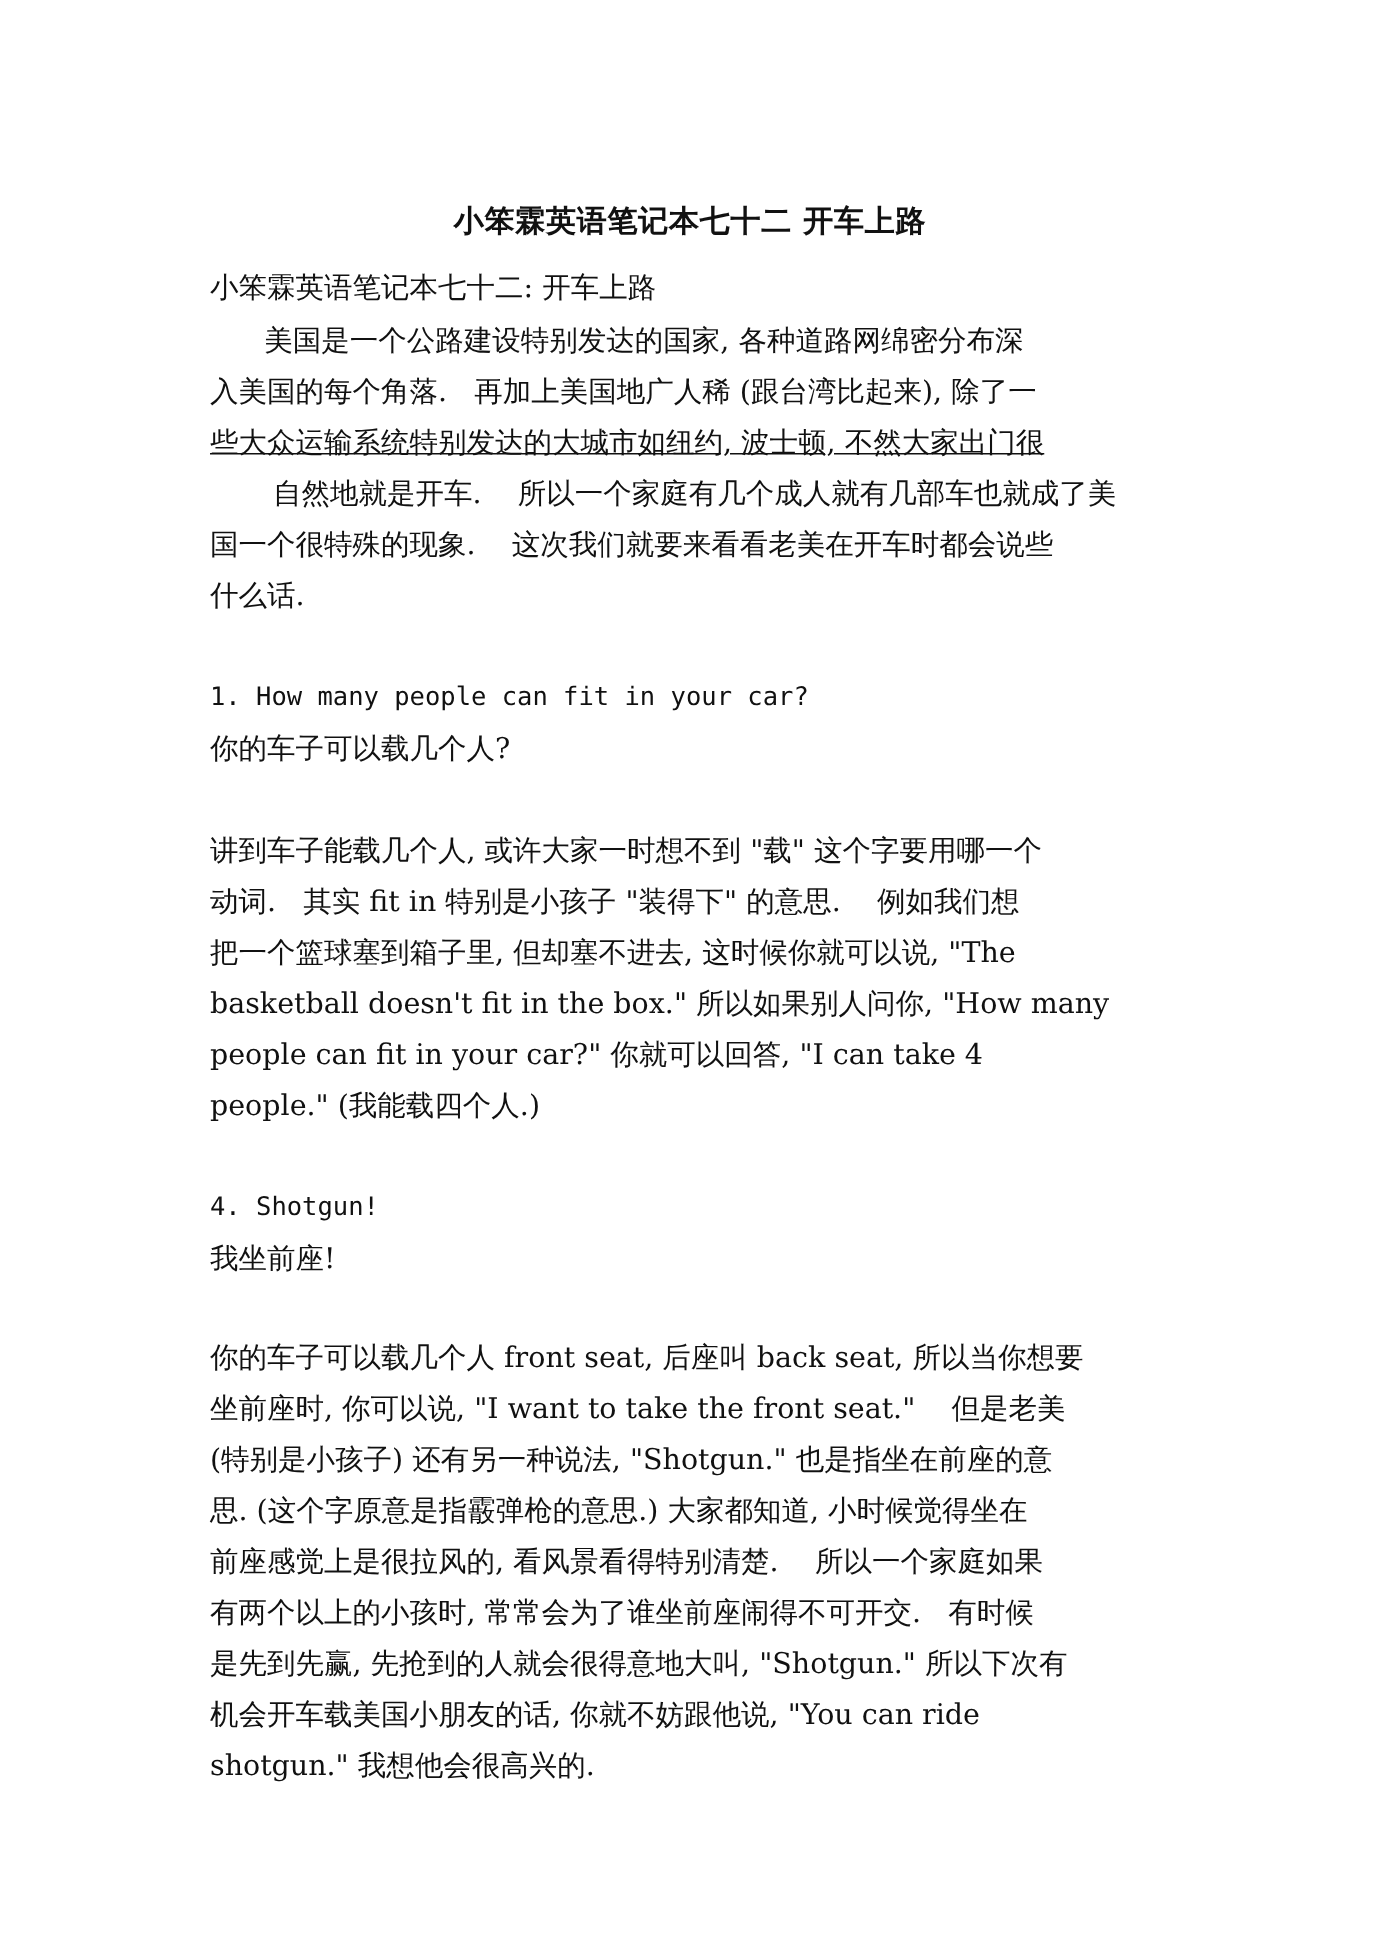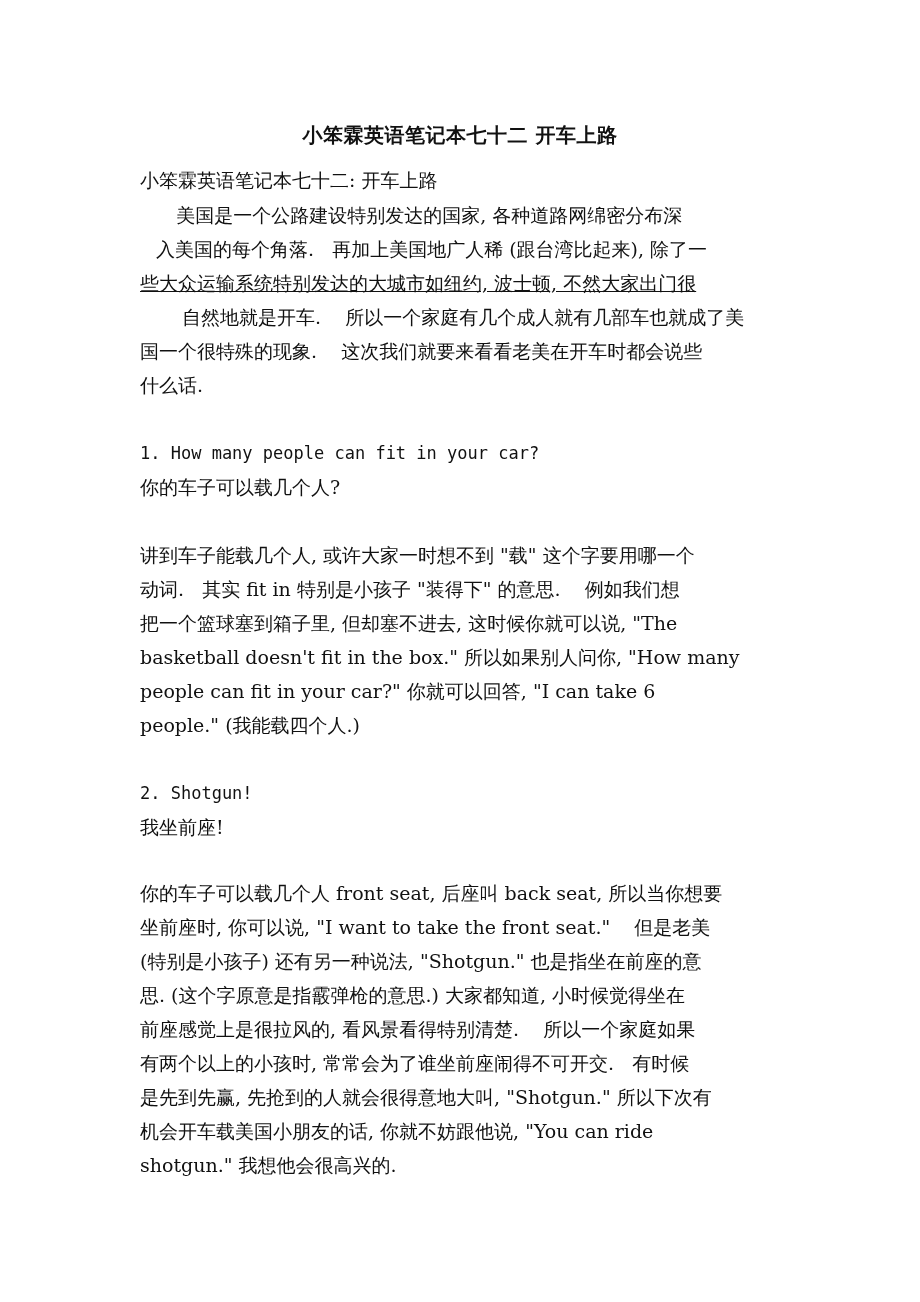--- a/index.html
+++ b/index.html
@@ -1,49 +1,49 @@
 <!DOCTYPE html>
 <html><head>
 <meta charset="utf-8">
 <style>
   html, body { margin: 0; padding: 0; background: #ffffff; }
   body { width: 920px; height: 1302px; position: relative; overflow: hidden;
          font-family: "DejaVu Serif", "Liberation Serif", serif; color: #111; }
-  .page { position: absolute; left: 0; top: 0; width: 920px; height: 984px; }
+  .page { position: absolute; left: 0; top: 12px; width: 920px; height: 984px; }
   .title { position: absolute; top: 122px; left: 0; width: 920px; text-align: center;
            font-size: 20px; font-weight: bold; letter-spacing: 0.5px; }
   .line { position: absolute; left: 140px; white-space: pre; font-size: 19px; line-height: 24px; }
   .mono { font-family: "DejaVu Sans Mono", "Liberation Mono", monospace; font-size: 17px; }
 </style>
 </head>
 <body>
 
 <div class="page">
   <div class="title">小笨霖英语笔记本七十二 开车上路</div>
 
   <div class="line" style="top:168px;">小笨霖英语笔记本七十二: 开车上路</div>
 
   <div class="line" style="top:203px;">      美国是一个公路建设特别发达的国家, 各种道路网绵密分布深</div>
-  <div class="line" style="top:237px;margin-left:16px;">入美国的每个角落.   再加上美国地广人稀 (跟台湾比起来), 除了一</div>
+  <div class="line" style="top:237px;">入美国的每个角落.   再加上美国地广人稀 (跟台湾比起来), 除了一</div>
   <div class="line" style="top:271px;text-decoration:underline;">些大众运输系统特别发达的大城市如纽约, 波士顿, 不然大家出门很</div>
   <div class="line" style="top:305px;margin-left:42px;">自然地就是开车.    所以一个家庭有几个成人就有几部车也就成了美</div>
   <div class="line" style="top:339px;">国一个很特殊的现象.    这次我们就要来看看老美在开车时都会说些</div>
   <div class="line" style="top:373px;">什么话.</div>
 
   <div class="line mono" style="top:441px;">1. How many people can fit in your car?</div>
   <div class="line" style="top:475px;">你的车子可以载几个人?</div>
 
   <div class="line" style="top:543px;">讲到车子能载几个人, 或许大家一时想不到 "载" 这个字要用哪一个</div>
   <div class="line" style="top:577px;">动词.   其实 fit in 特别是小孩子 "装得下" 的意思.    例如我们想</div>
   <div class="line" style="top:611px;">把一个篮球塞到箱子里, 但却塞不进去, 这时候你就可以说, "The</div>
   <div class="line" style="top:645px;">basketball doesn't fit in the box." 所以如果别人问你, "How many</div>
-  <div class="line" style="top:679px;">people can fit in your car?" 你就可以回答, "I can take 6</div>
+  <div class="line" style="top:679px;">people can fit in your car?" 你就可以回答, "I can take 4</div>
   <div class="line" style="top:713px;">people." (我能载四个人.)</div>
 
-  <div class="line mono" style="top:781px;">2. Shotgun!</div>
+  <div class="line mono" style="top:781px;">4. Shotgun!</div>
   <div class="line" style="top:815px;">我坐前座!</div>
 
   <div class="line" style="top:881px;">你的车子可以载几个人 front seat, 后座叫 back seat, 所以当你想要</div>
   <div class="line" style="top:915px;">坐前座时, 你可以说, "I want to take the front seat."    但是老美</div>
   <div class="line" style="top:949px;">(特别是小孩子) 还有另一种说法, "Shotgun." 也是指坐在前座的意</div>
   <div class="line" style="top:983px;">思. (这个字原意是指霰弹枪的意思.) 大家都知道, 小时候觉得坐在</div>
   <div class="line" style="top:1017px;">前座感觉上是很拉风的, 看风景看得特别清楚.    所以一个家庭如果</div>
   <div class="line" style="top:1051px;">有两个以上的小孩时, 常常会为了谁坐前座闹得不可开交.   有时候</div>
   <div class="line" style="top:1085px;">是先到先赢, 先抢到的人就会很得意地大叫, "Shotgun." 所以下次有</div>
   <div class="line" style="top:1119px;">机会开车载美国小朋友的话, 你就不妨跟他说, "You can ride</div>

